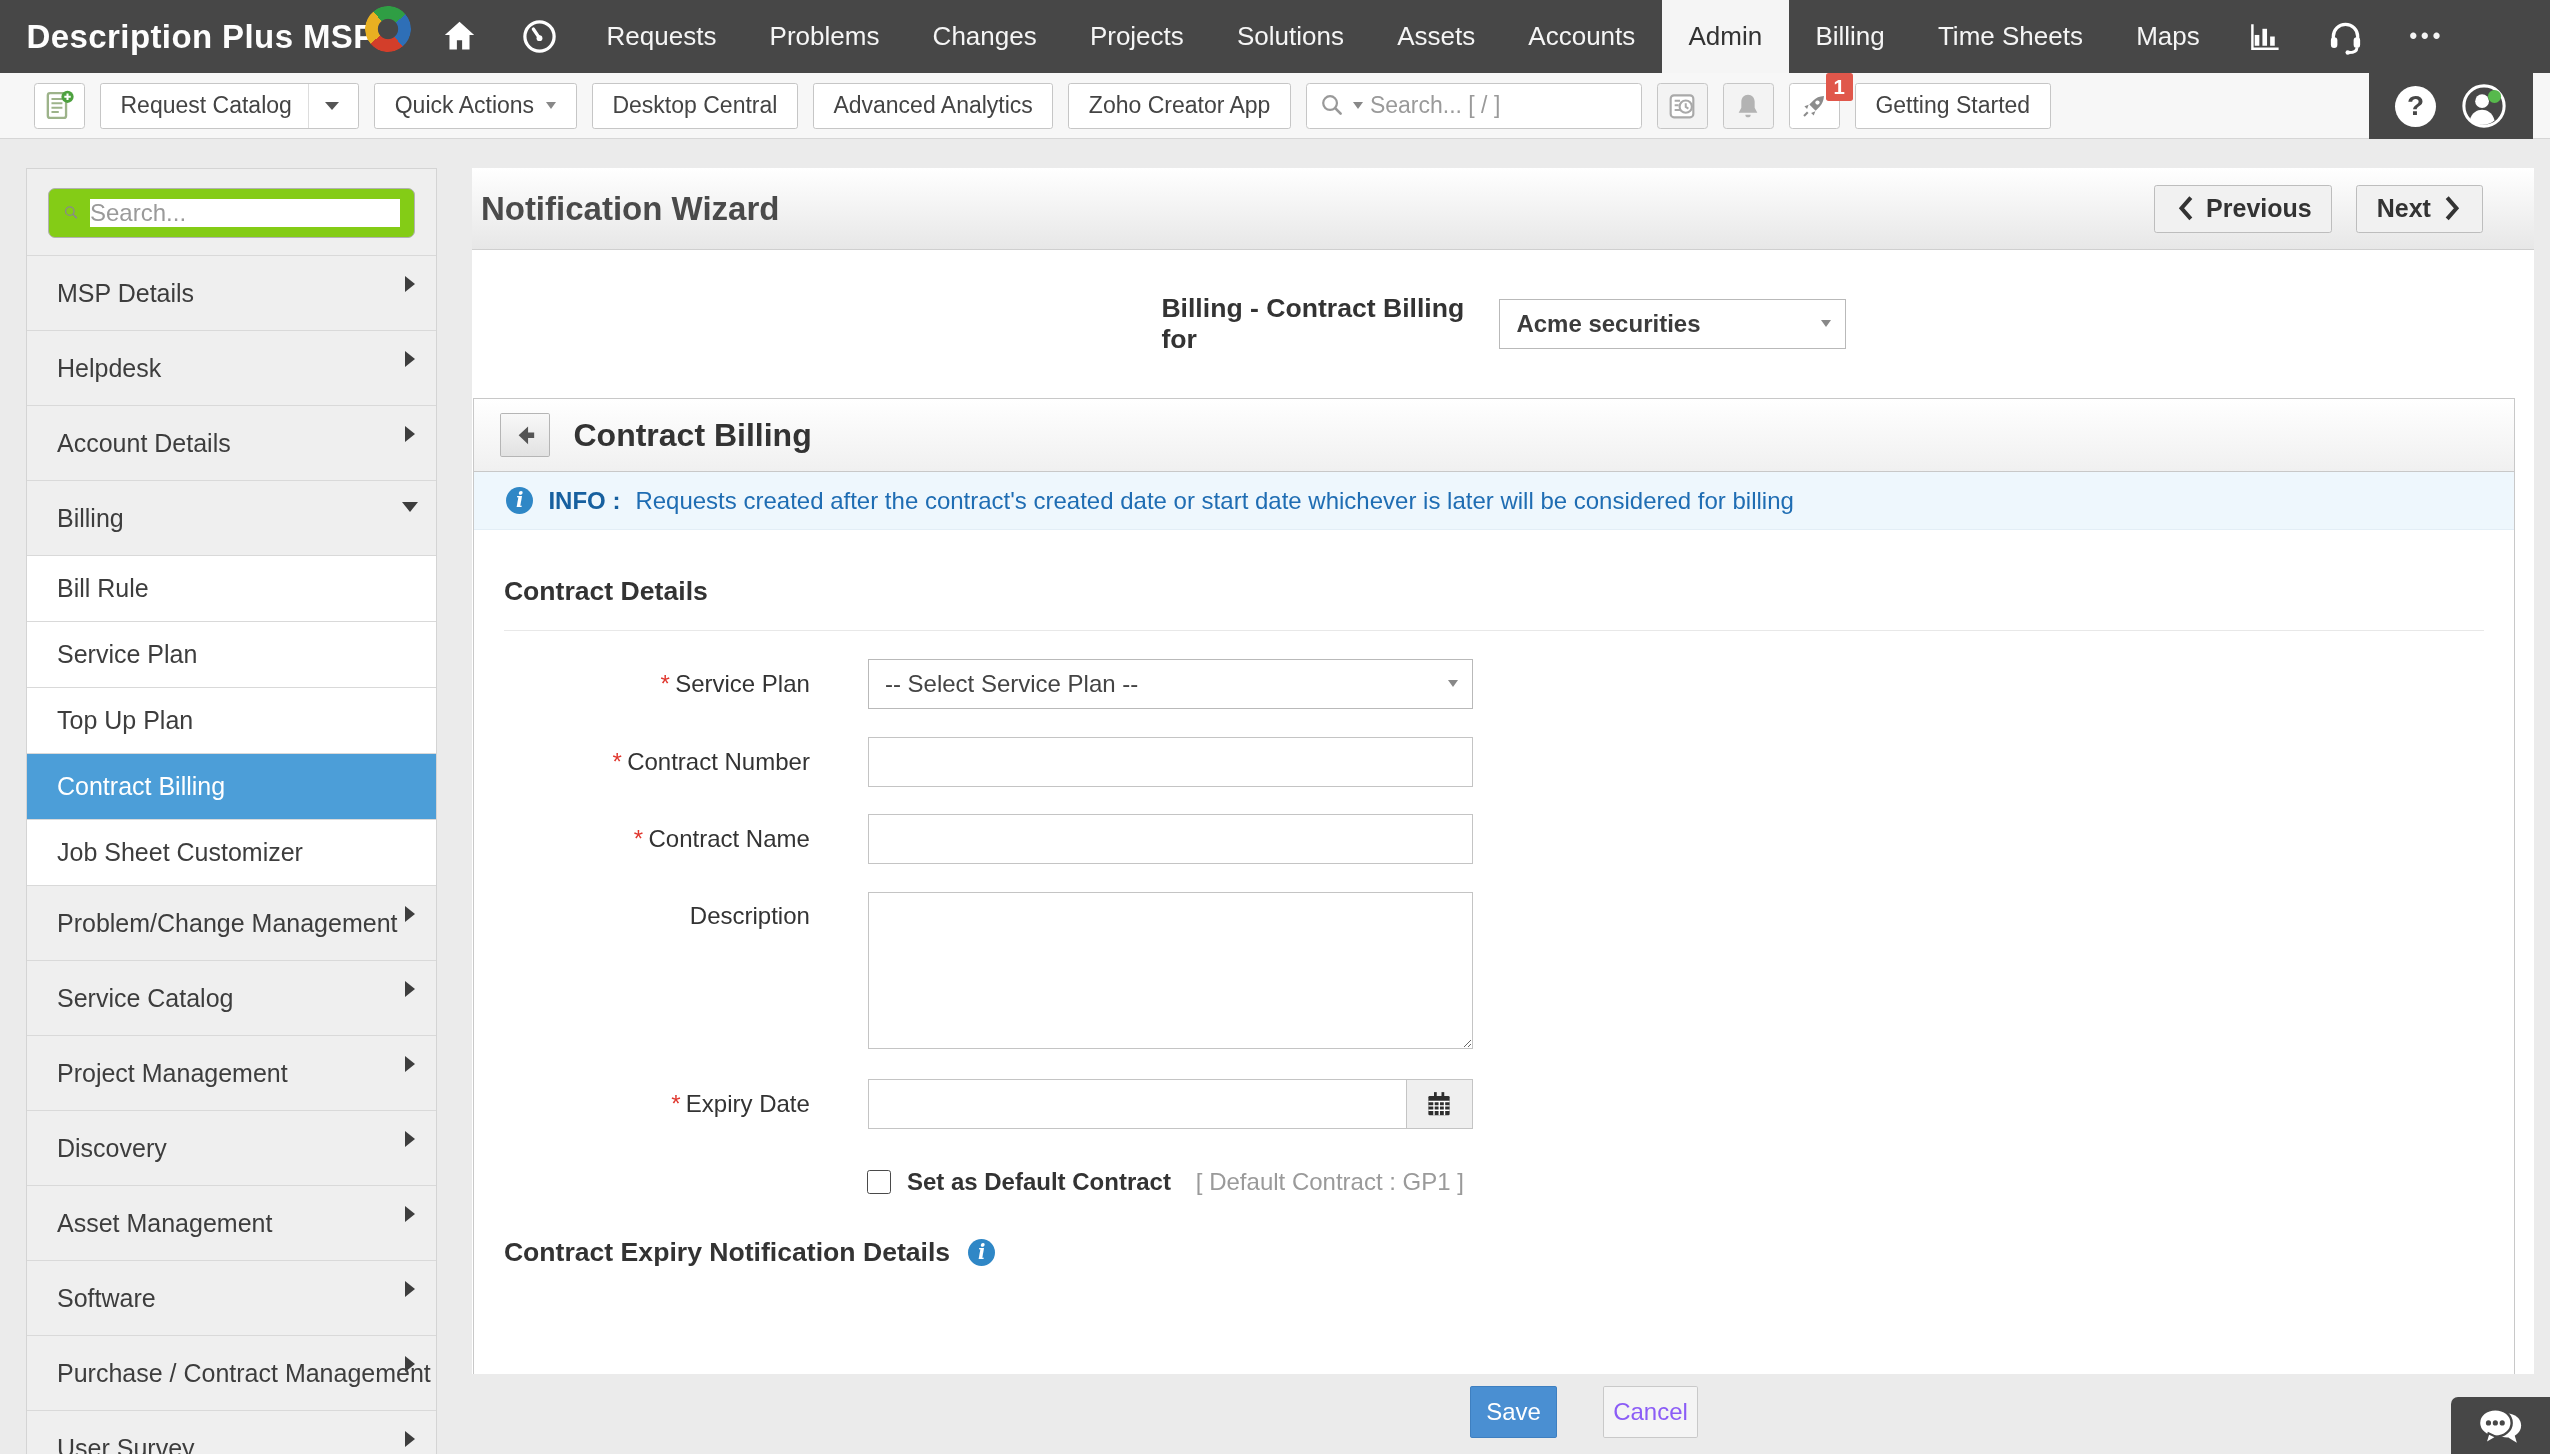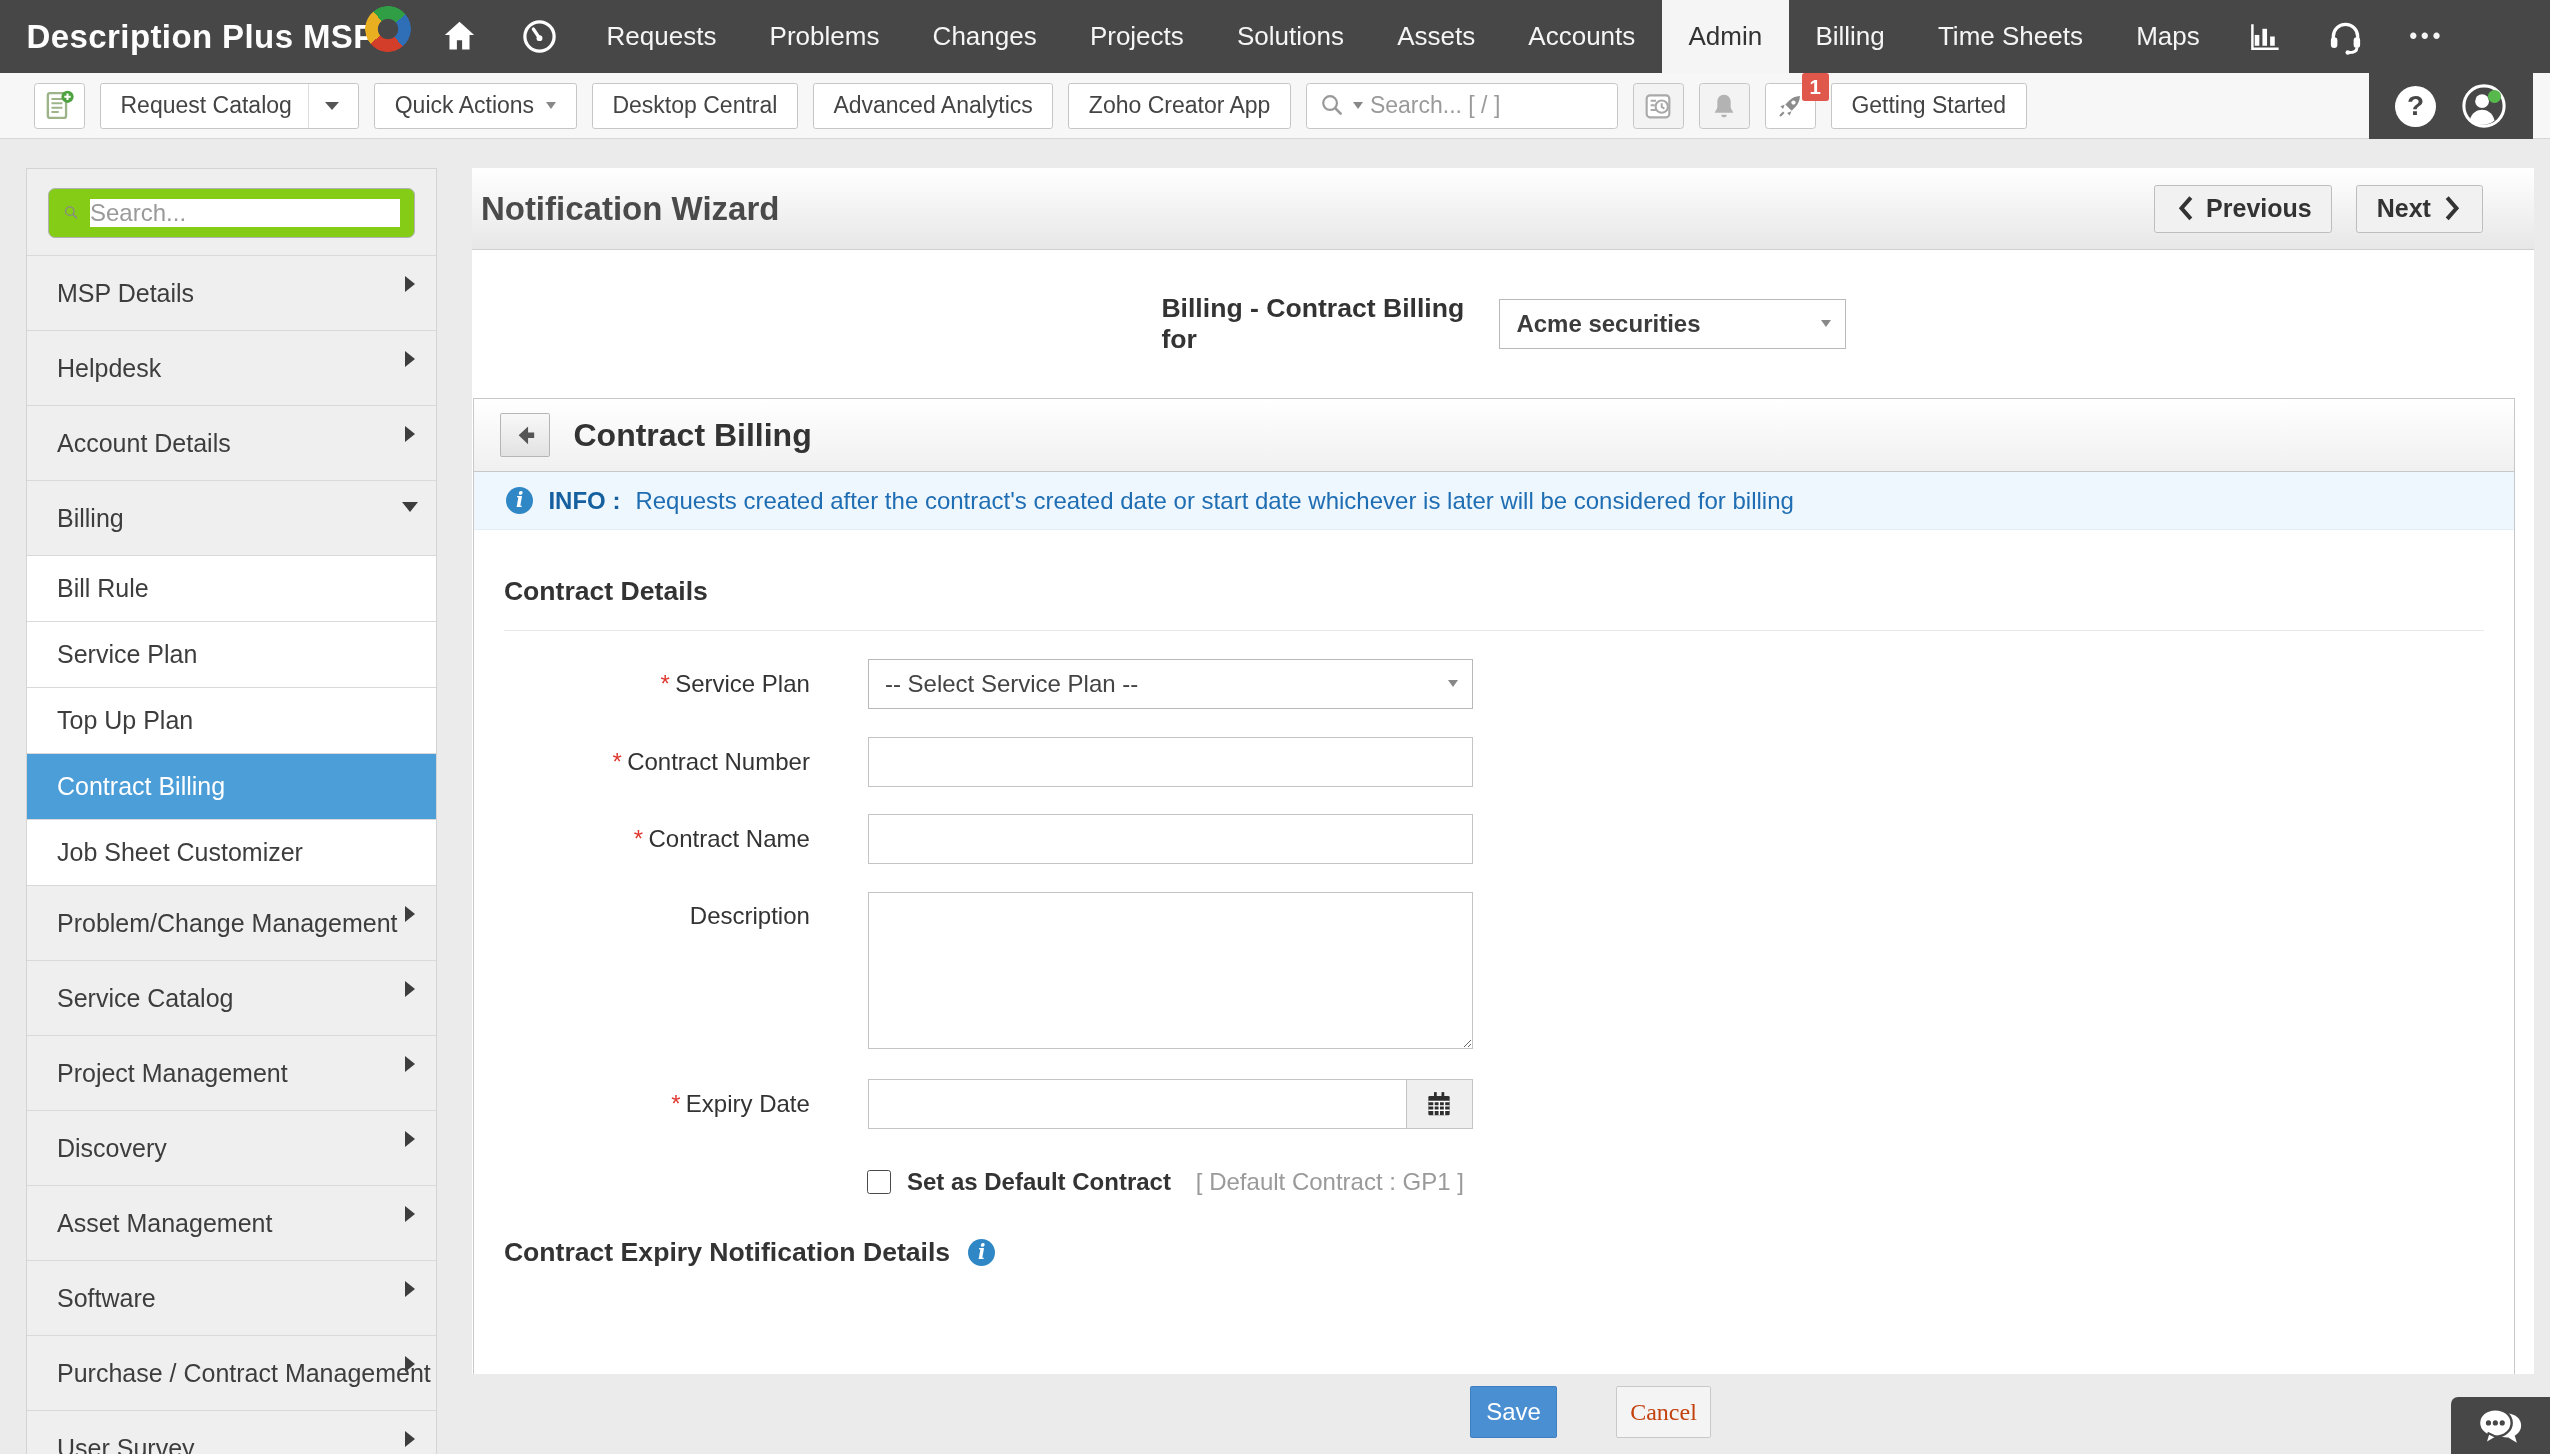--- a/index.html
+++ b/index.html
@@ -49,21 +49,21 @@
     display: flex; align-items: center; justify-content: center; cursor: pointer; position: relative;
   }
   .tb-iconbtn.muted { background: #f3f3f3; }
   .split-divider { width: 0.9px; align-self: stretch; background: #ddd; margin: 0 0 0 16px; }
   .caret-down {
     width: 0; height: 0; border-left: 7px solid transparent; border-right: 7px solid transparent;
     border-top: 8.9px solid #555; display: inline-block;
   }
   .caret-down.small { border-left-width: 5.3px; border-right-width: 5.3px; border-top-width: 7px; border-top-color: #888; }
   .searchbox {
-    width: 312px; height: 46px; background: #fff; border: 0.9px solid #c6c6c6; border-radius: 3.5px;
+    width: 336px; height: 46px; background: #fff; border: 0.9px solid #c6c6c6; border-radius: 3.5px;
     display: flex; align-items: center; padding: 0 12.4px; gap: 7px;
   }
   .searchbox input {
     border: none; outline: none; flex: 1; font-size: 23px; color: #555; width: 100%;
     font-family: inherit; background: transparent;
   }
   .searchbox input::placeholder { color: #9a9a9a; }
   .badge {
     position: absolute; top: -10.6px; right: -14px; background: #e0574b; color: #fff;
     font-size: 20.4px; font-weight: bold; padding: 2.7px 8px; border-radius: 2.7px; line-height: 1.1;
@@ -194,21 +194,21 @@
 
   .footer-strip { height: 80px; background: #ebebeb; position: relative; }
   .save-btn {
     position: absolute; left: 998px; top: 12.4px; width: 87px; height: 52px;
     background: #4a8fd2; border: 0.9px solid #3e7fc0; border-radius: 1.8px;
     color: #fff; font-size: 24px; font-family: inherit; cursor: pointer;
   }
   .cancel-btn {
     position: absolute; left: 1131px; top: 12.4px; width: 95px; height: 52px;
     background: #f4f4f4; border: 0.9px solid #c9c9c9; border-radius: 1.8px;
-    color: #c2410c; font-size: 24px; font-family: Liberation Serif, serif; cursor: pointer; margin-left: 13px;
+    color: #8b5cf6; font-size: 24px; font-family: Liberation Sans, sans-serif; cursor: pointer;
   }
 
   .chat-fab {
     position: absolute; right: 0; bottom: 0; width: 99px; height: 57px; background: #474747;
     border-top-left-radius: 7px; display: flex; align-items: center; justify-content: center; cursor: pointer;
     z-index: 9;
   }
 </style>
 </head>
 <body>

